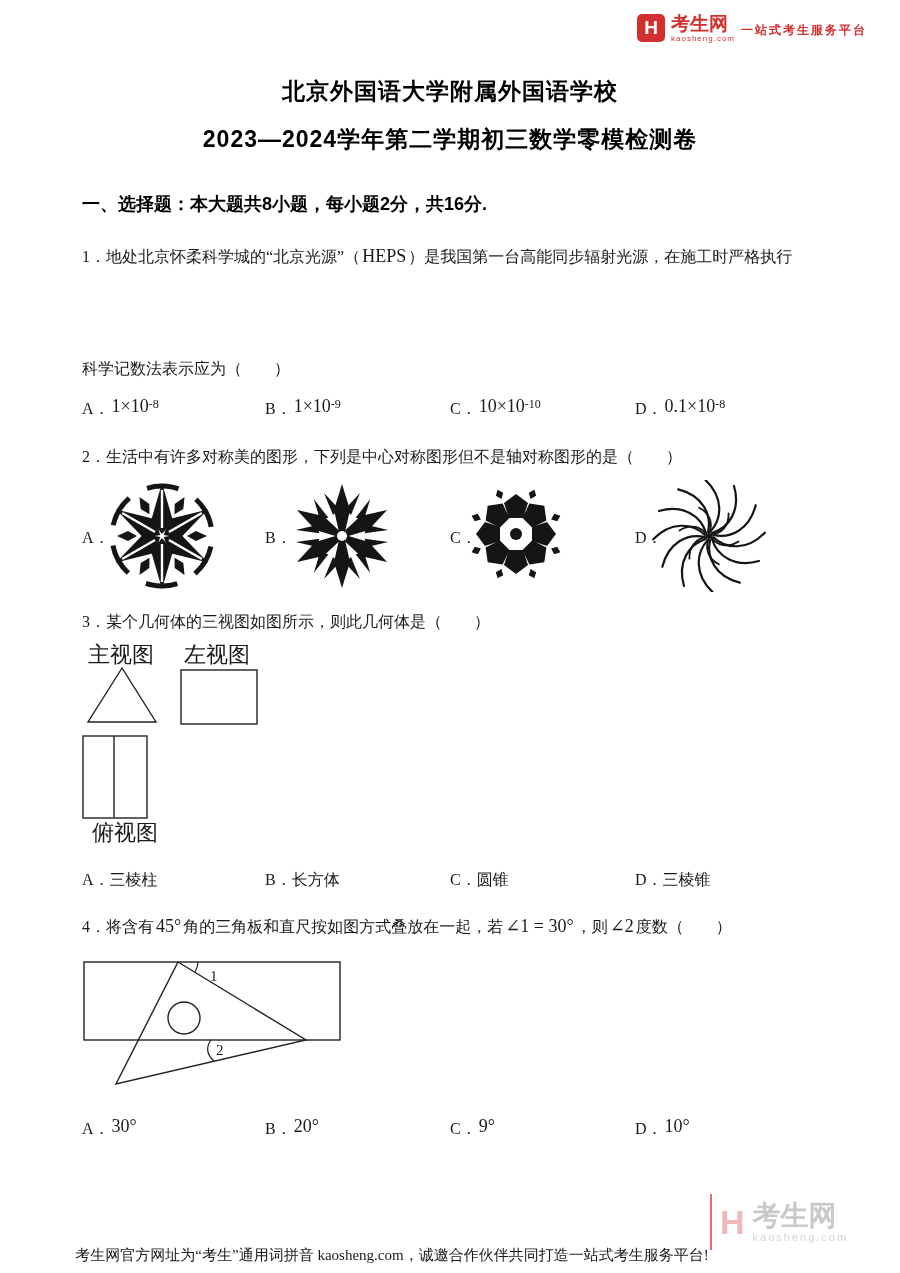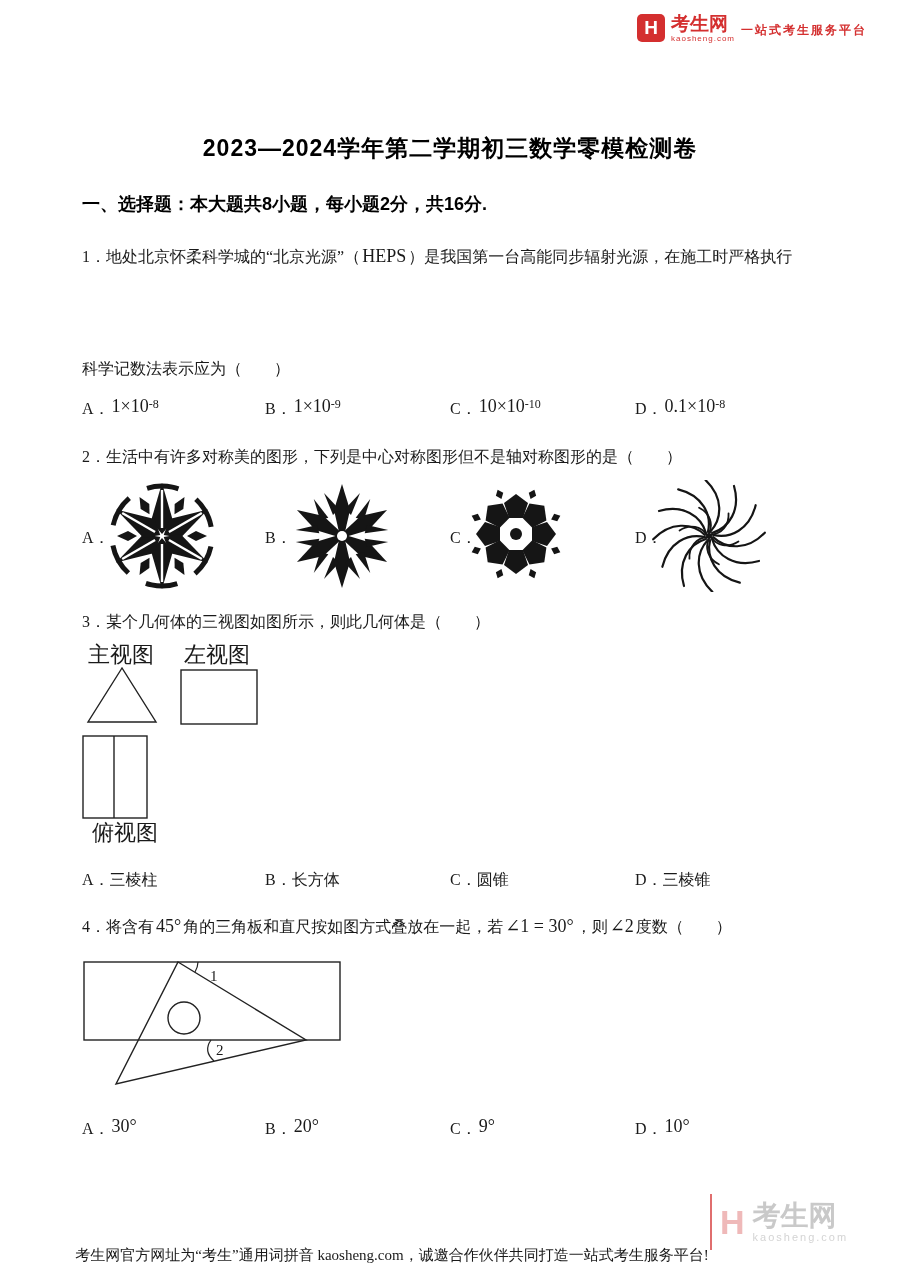--- a/index.html
+++ b/index.html
@@ -41,21 +41,22 @@
 
   <div class="abs logo" style="left:637px;top:14px;">
     <div class="logo-icon">H</div>
     <div>
       <div class="logo-brand">考生网</div>
       <div class="logo-site">kaosheng.com</div>
     </div>
     <div class="logo-tagline">一站式考生服务平台</div>
   </div>
 
-  <div class="abs title" style="top:133px;">2023—2024学年第二学期初三数学零模检测卷</div>
+  <div class="abs title" style="top:76px;">北京外国语大学附属外国语学校</div>
+  <div class="abs title" style="top:124px;">2023—2024学年第二学期初三数学零模检测卷</div>
 
   <div class="abs sec-head" style="left:82px;top:192px;">一、选择题：本大题共8小题，每小题2分，共16分.</div>
 
   <div class="abs cn" style="left:82px;top:244px;">
     <span>1．地处北京怀柔科学城的“北京光源”（</span><span class="math">HEPS</span><span>）是我国第一台高能同步辐射光源，在施工时严格执行</span>
   </div>
   <div class="abs cn" style="left:82px;top:358px;">科学记数法表示应为（　　）</div>
 
   <div class="abs row" style="top:396px;">
     <span class="opt" style="left:82px;"><span>A．</span><span class="opt-val">1×10</span><sup class="opt-exp">-8</sup></span>

